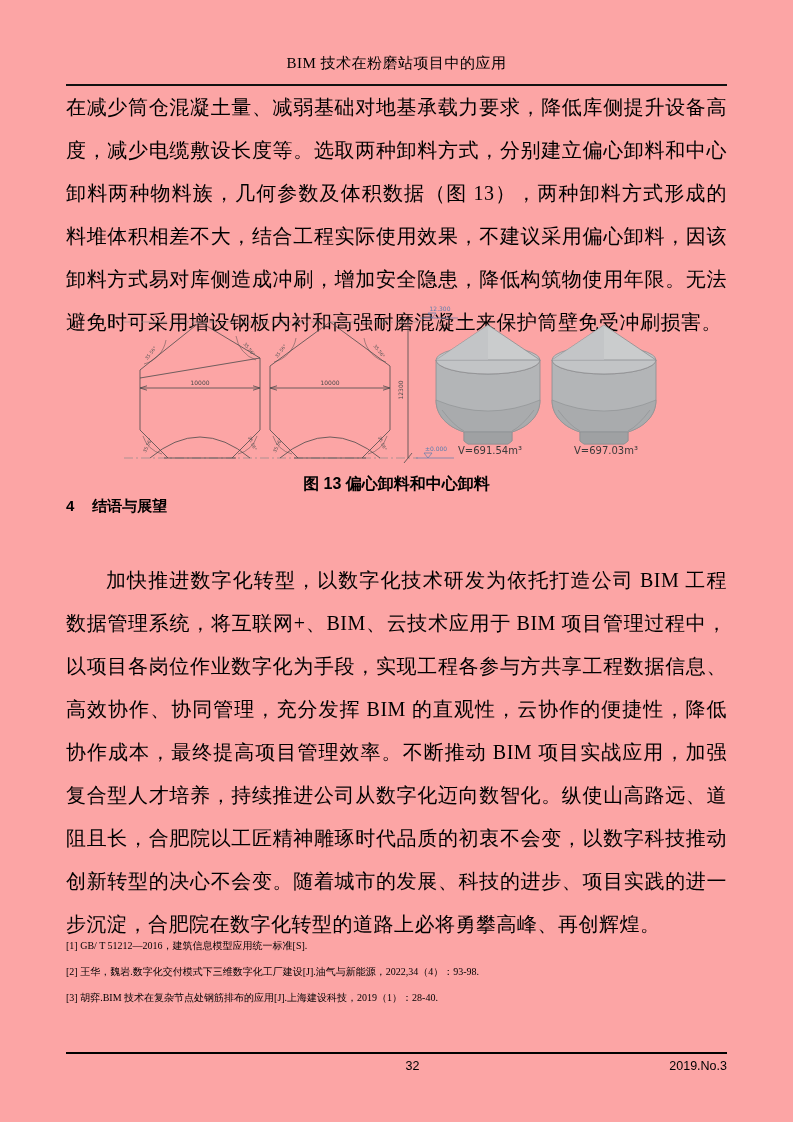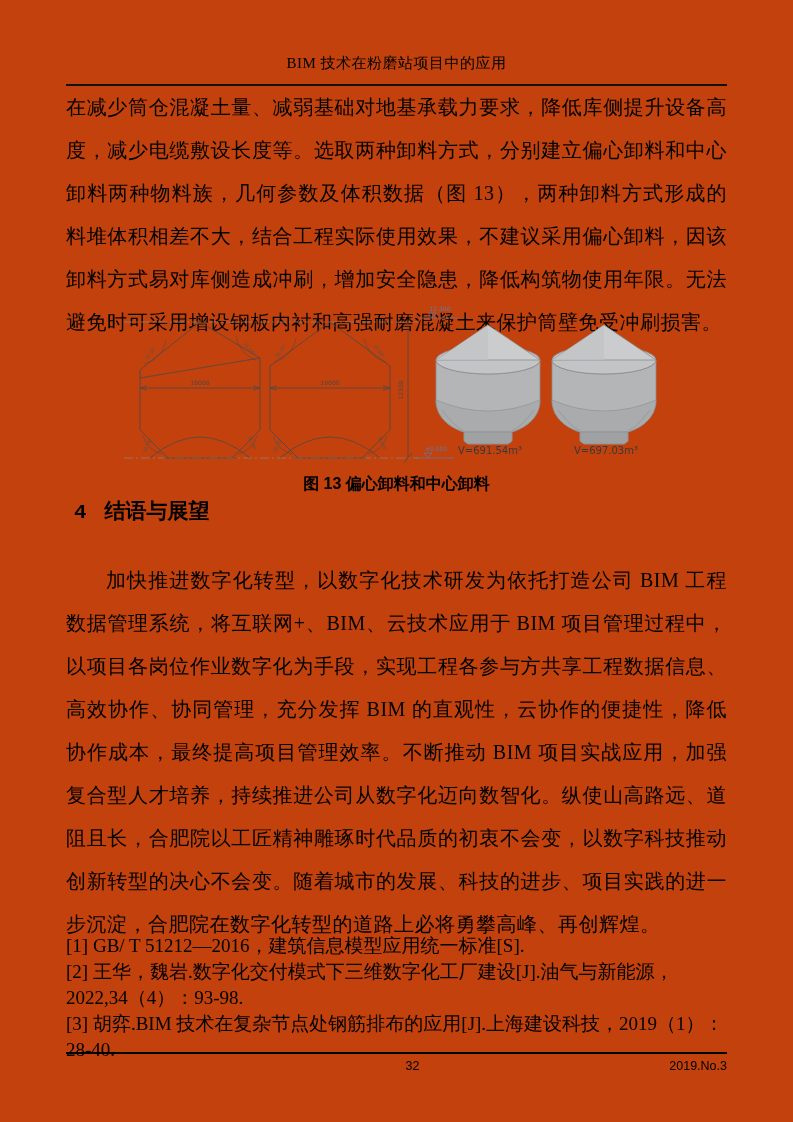--- a/index.html
+++ b/index.html
@@ -1,19 +1,19 @@
 <!DOCTYPE html>
 <html><head>
 <meta charset="utf-8">
 <style>
   html, body { margin: 0; padding: 0; background: #ffffff; }
   .page {
     position: relative;
     width: 793px; height: 1122px;
-    background: #c2410c;
+    background: #fca5a5;
     font-family: "Liberation Serif", serif;
     color: #000;
     overflow: hidden;
   }
   .header-title {
     position: absolute; top: 54px; left: 0; width: 793px;
     text-align: center; font-size: 15px; letter-spacing: .5px;
   }
   .header-rule {
     position: absolute; top: 84px; left: 66px; width: 661px;
@@ -29,33 +29,33 @@
   .figure-block {
     position: absolute; top: 300px; left: 66px; width: 661px; margin: 0;
   }
   .fig-svg { display: block; }
   .fig-caption {
     margin-top: 6px; text-align: center;
     font-family: "Liberation Sans", sans-serif;
     font-weight: bold; font-size: 16px;
   }
   .section-heading {
-    position: absolute; top: 497px; left: 74px; width: 661px; margin: 0;
-    font-family: Liberation Mono, monospace;
-    font-weight: bold; font-size: 21px;
+    position: absolute; top: 497px; left: 66px; width: 661px; margin: 0;
+    font-family: Liberation Sans, sans-serif;
+    font-weight: bold; font-size: 15px;
   }
   .section-heading .sec-num { margin-right: 18px; }
   .references {
     position: absolute; top: 933px; left: 66px; width: 661px;
   }
   .ref-heading {
     font-weight: bold; font-size: 15px; margin-bottom: 9px;
     font-family: "Liberation Sans", sans-serif;
   }
-  .ref-item { font-size: 19px; line-height: 26px; }
+  .ref-item { font-size: 10px; line-height: 26px; }
   .footer-rule {
     position: absolute; top: 1052px; left: 66px; width: 661px;
     border-top: 2.5px solid #000;
   }
   .footer-row {
     position: absolute; top: 1059px; left: 66px; width: 661px; height: 18px;
     font-family: "Liberation Sans", sans-serif; font-size: 12.5px;
   }
   .footer-row .page-number {
     position: absolute; left: 16px; width: 100%; text-align: center;

